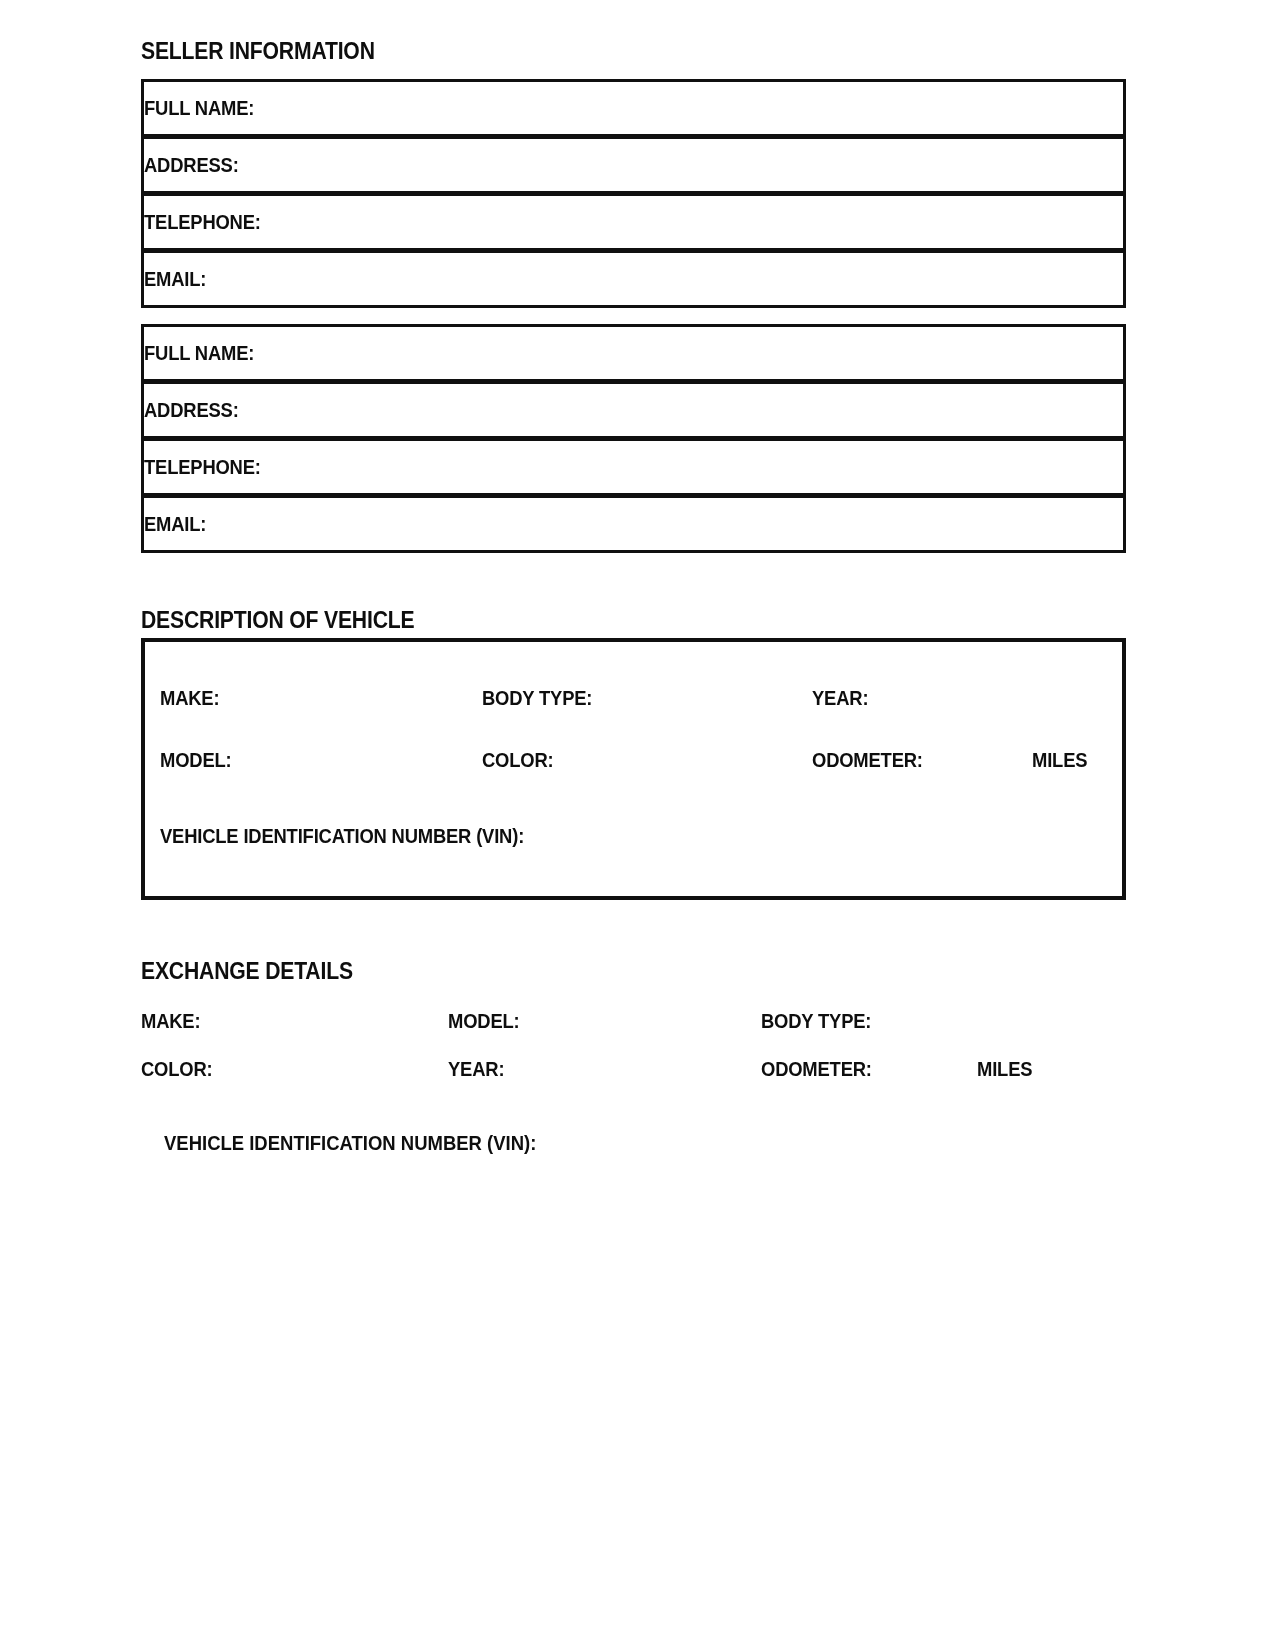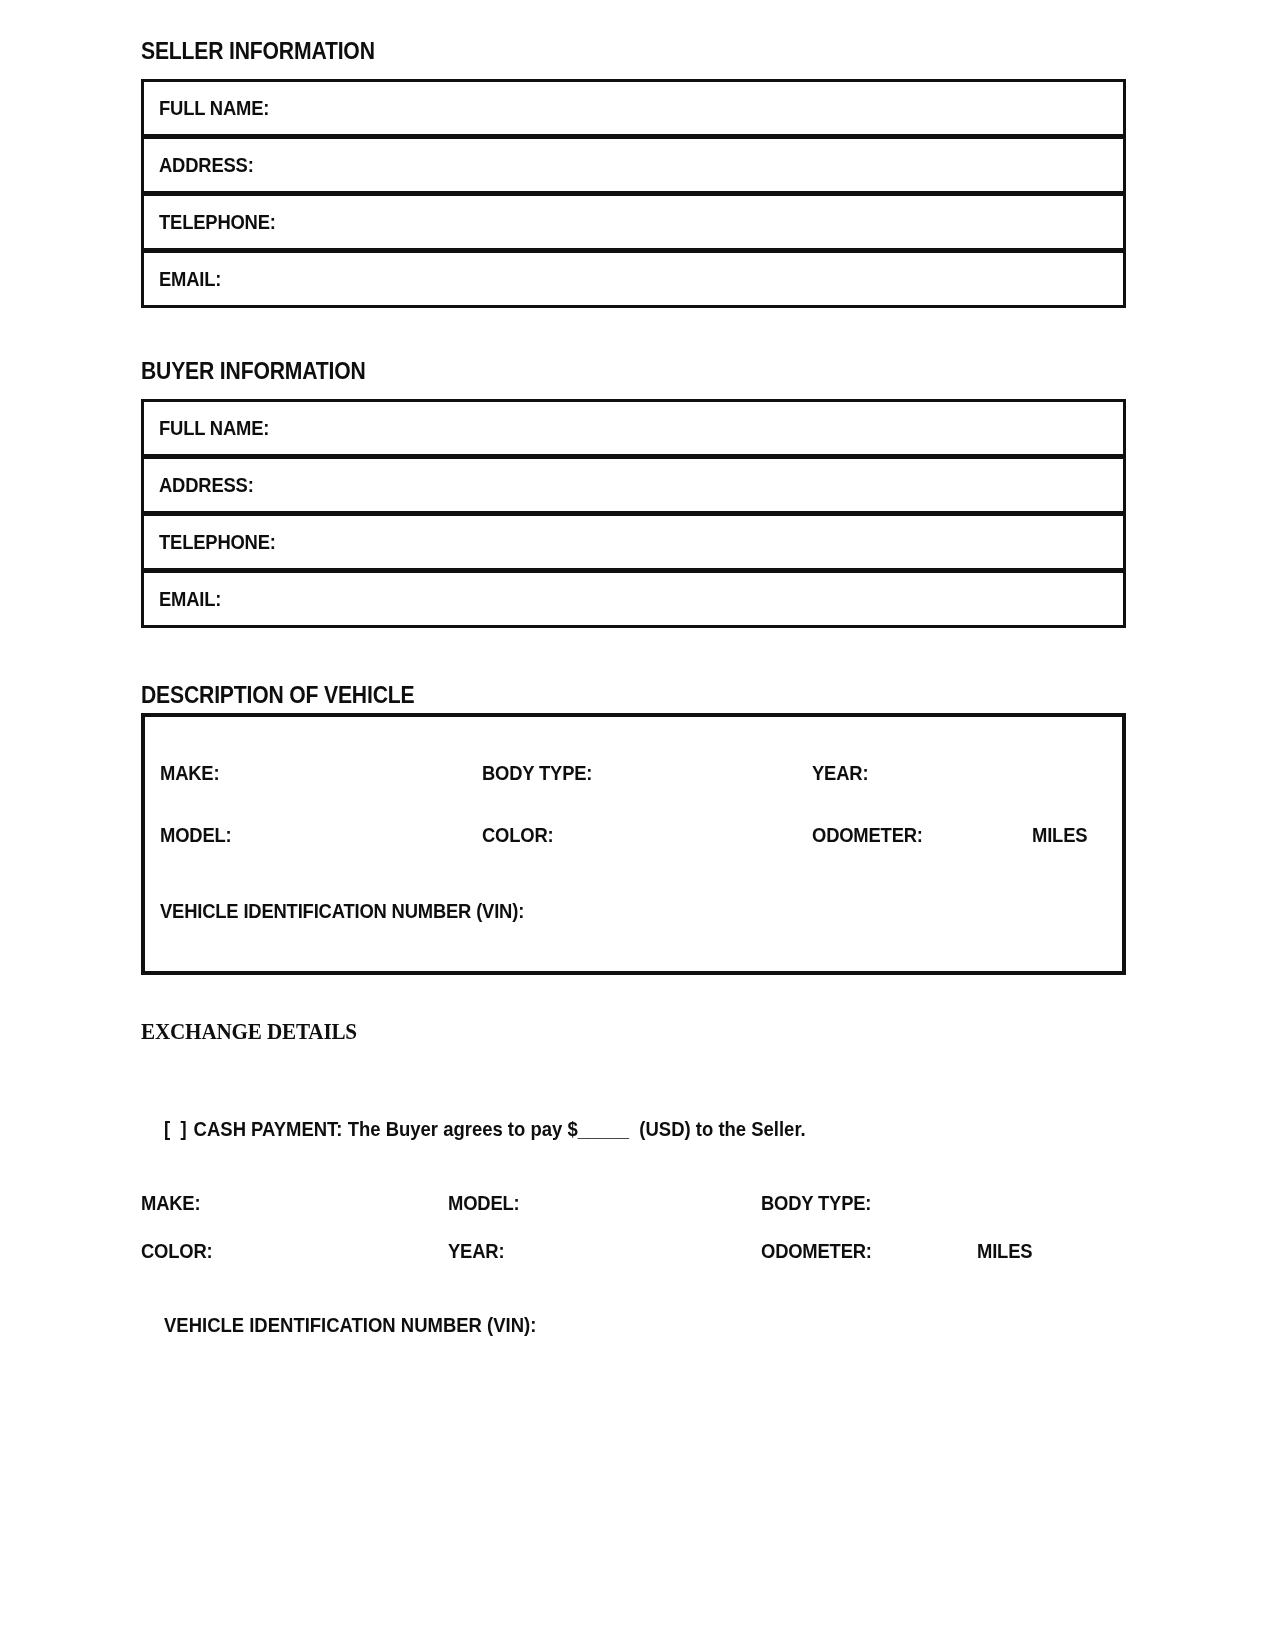--- a/index.html
+++ b/index.html
@@ -38,31 +38,30 @@
   .label .squeeze,
   .xline .squeeze {
     display: inline-block;
     transform: scaleX(0.92);
     transform-origin: 0 50%;
     letter-spacing: -0.2px;
   }
   .h-seller  { margin-top: 40px; }
   .h-buyer   { margin-top: 52px; }
   .h-vehicle { margin-top: 56px; }
-  .h-exchange{ margin-top: 45px; font-family: Liberation Serif, serif; }
+  .h-exchange{ margin-top: 60px; }
 
   
   .field-box { margin-top: 16px; }
   .field-row {
     height: 58px;
     border: 3px solid #101010;
     background: #fff;
     display: flex;
     align-items: center;
-    padding-left: 15px;
   }
   .field-row + .field-row { margin-top: -1px; }
   .label {
     font-size: 20px;
     line-height: 24px;
     white-space: nowrap;
   }
 
   
   .vehicle-box {
@@ -131,21 +130,20 @@
       <span class="label"><span class="squeeze">ADDRESS:</span></span>
     </div>
     <div class="field-row">
       <span class="label"><span class="squeeze">TELEPHONE:</span></span>
     </div>
     <div class="field-row">
       <span class="label"><span class="squeeze">EMAIL:</span></span>
     </div>
   </div>
 
-  <div class="sec-heading h-buyer"><span class="squeeze">BUYER INFORMATION</span></div>
   <div class="field-box">
     <div class="field-row">
       <span class="label"><span class="squeeze">FULL NAME:</span></span>
     </div>
     <div class="field-row">
       <span class="label"><span class="squeeze">ADDRESS:</span></span>
     </div>
     <div class="field-row">
       <span class="label"><span class="squeeze">TELEPHONE:</span></span>
     </div>
@@ -167,23 +165,20 @@
       <div><span class="label"><span class="squeeze">ODOMETER:</span></span></div>
       <div><span class="label"><span class="squeeze">MILES</span></span></div>
     </div>
     <div class="v-vin">
       <span class="label"><span class="squeeze">VEHICLE IDENTIFICATION NUMBER (VIN):</span></span>
     </div>
   </div>
 
   <div class="sec-heading h-exchange"><span class="squeeze">EXCHANGE DETAILS</span></div>
 
-  <div class="xline x-cash">
-    <span class="line-inner"><span class="checkbox">[  ]</span><span>CASH PAYMENT: The Buyer agrees to pay $_____  (USD) to the Seller.</span></span>
-  </div>
 
 
   <div class="t-row1">
     <div><span class="label"><span class="squeeze">MAKE:</span></span></div>
     <div><span class="label"><span class="squeeze">MODEL:</span></span></div>
     <div><span class="label"><span class="squeeze">BODY TYPE:</span></span></div>
   </div>
 
   <div class="t-row2">
     <div><span class="label"><span class="squeeze">COLOR:</span></span></div>

